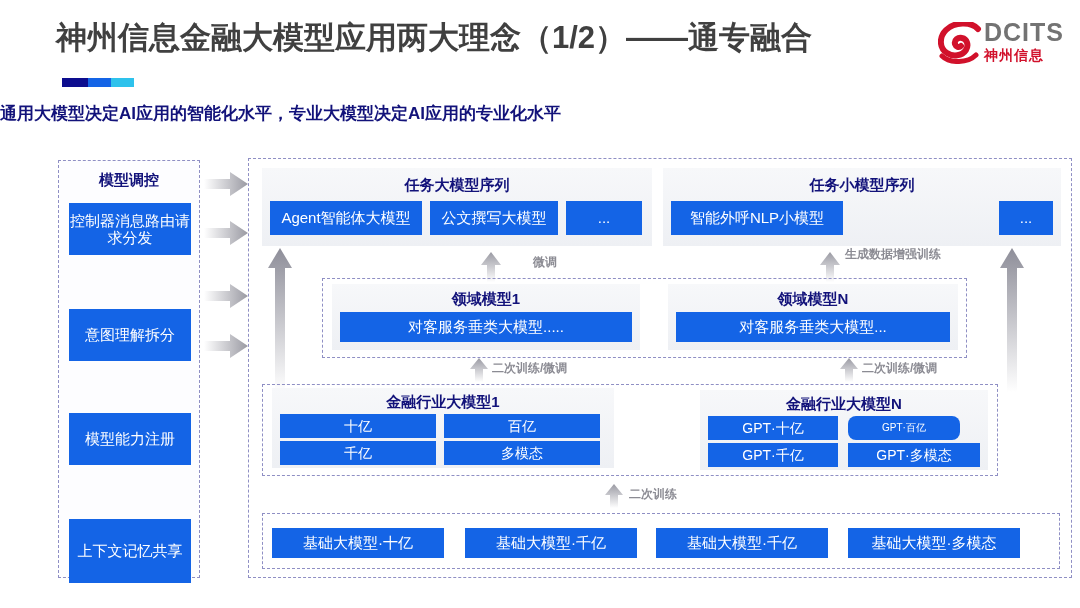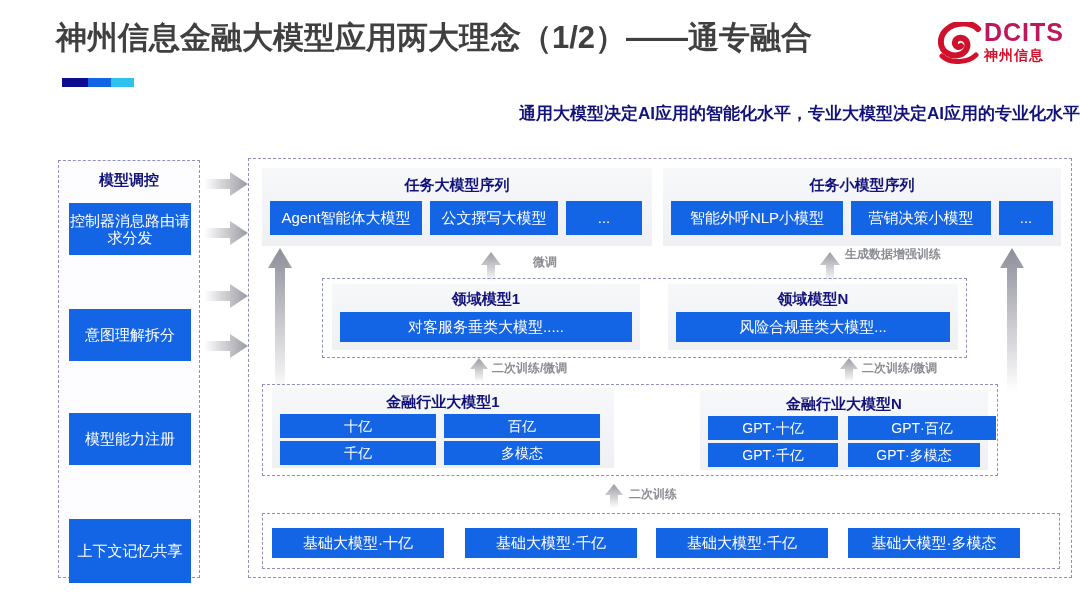--- a/index.html
+++ b/index.html
@@ -22,26 +22,26 @@
     width: 72px; height: 9px; display: flex;
   }
   .accent-bar i { display:block; height:100%; }
   .accent-bar i:nth-child(1){ width:36%; background:#0d0d8e; }
   .accent-bar i:nth-child(2){ width:32%; background:#1464e6; }
   .accent-bar i:nth-child(3){ width:32%; background:#2ec2ec; }
 
   .logo { position: absolute; right: 10px; top: 18px; width: 132px; height: 58px; }
   .logo-mark { position:absolute; left:0; top:4px; width:44px; height:42px; }
   .logo-text { position:absolute; left:46px; top:2px; }
-  .logo-en { font-size:25px; font-weight:bold; color:#be185d; letter-spacing:1px; line-height:1; }
+  .logo-en { font-size:25px; font-weight:bold; color:#737373; letter-spacing:1px; line-height:1; }
   .logo-cn { font-size:14px; font-weight:bold; color:#d1112b; letter-spacing:1px; margin-top:3px; line-height:1; }
 
   .subtitle {
     position: absolute; left: 0; right: 0; top: 102px;
-    text-align: right;
+    text-align: left;
     font-size: 17px; font-weight: bold; color: #12127a;
   }
 
   
   .dash-box { position:absolute; border:1px dashed #8f8fc4; background:#fdfdff; }
   .grey-panel { position:absolute; background:linear-gradient(#f7f8fa,#eef0f4); }
   .blue-box {
     position:absolute; background:#1464e6; color:#fff;
     display:flex; align-items:center; justify-content:center;
     text-align:center; font-size:15px; line-height:1.15;
@@ -136,23 +136,20 @@
     <div class="blue-box" style="left:304px;top:33px;width:76px;height:34px;">
       <span>...</span>
     </div>
   </div>
 
   <div class="grey-panel" style="left:663px;top:168px;width:398px;height:78px;">
     <div class="panel-title" style="top:8px;">任务小模型序列</div>
     <div class="blue-box" style="left:8px;top:33px;width:172px;height:34px;">
       <span>智能外呼NLP小模型</span>
     </div>
-    <div class="blue-box" style="left:188px;top:33px;width:140px;height:34px;">
-      <span>营销决策小模型</span>
-    </div>
     <div class="blue-box" style="left:336px;top:33px;width:54px;height:34px;">
       <span>...</span>
     </div>
   </div>
 
   <svg class="arrow-u" style="left:268px;top:248px;width:24px;height:144px;" viewBox="0 0 24 144" preserveAspectRatio="none">
     <defs>
         <linearGradient id="gu1" x1="0" y1="1" x2="0" y2="0">
           <stop offset="0" stop-color="#ffffff"></stop>
           <stop offset="1" stop-color="#8e8e99"></stop>
@@ -186,21 +183,21 @@
   <div class="grey-panel" style="left:332px;top:284px;width:308px;height:66px;">
     <div class="panel-title" style="top:6px;">领域模型1</div>
     <div class="blue-box" style="left:8px;top:28px;width:292px;height:30px;">
       <span>对客服务垂类大模型.....</span>
     </div>
   </div>
 
   <div class="grey-panel" style="left:668px;top:284px;width:290px;height:66px;">
     <div class="panel-title" style="top:6px;">领域模型N</div>
     <div class="blue-box" style="left:8px;top:28px;width:274px;height:30px;">
-      <span>风险合规垂类大模型...</span>
+      <span>对客服务垂类大模型...</span>
     </div>
   </div>
 
   <svg class="arrow-u" style="left:470px;top:358px;width:18px;height:24px;" viewBox="0 0 18 24" preserveAspectRatio="none">
     <path d="M9 0 L18 11 L13 11 L13 24 L5 24 L5 11 L0 11 Z" fill="url(#gu2)"></path>
   </svg>
   <div class="lbl" style="left:492px;top:362px;">二次训练/微调</div>
 
   <svg class="arrow-u" style="left:840px;top:358px;width:18px;height:24px;" viewBox="0 0 18 24" preserveAspectRatio="none">
     <path d="M9 0 L18 11 L13 11 L13 24 L5 24 L5 11 L0 11 Z" fill="url(#gu2)"></path>
@@ -223,21 +220,21 @@
     <div class="blue-box" style="left:172px;top:53px;width:156px;height:24px;font-size:14px;">
       <span>多模态</span>
     </div>
   </div>
 
   <div class="grey-panel" style="left:700px;top:390px;width:288px;height:80px;">
     <div class="panel-title" style="top:5px;">金融行业大模型N</div>
     <div class="blue-box" style="left:8px;top:26px;width:130px;height:24px;font-size:14px;">
       <span>GPT·十亿</span>
     </div>
-    <div class="blue-box" style="left:148px;top:26px;width:148px;height:24px;font-size:14px;">
+    <div class="blue-box" style="left:148px;top:26px;width:112px;height:24px;font-size:10px;border-radius:8px;">
       <span>GPT·百亿</span>
     </div>
     <div class="blue-box" style="left:8px;top:53px;width:130px;height:24px;font-size:14px;">
       <span>GPT·千亿</span>
     </div>
     <div class="blue-box" style="left:148px;top:53px;width:132px;height:24px;font-size:14px;">
       <span>GPT·多模态</span>
     </div>
   </div>
 

